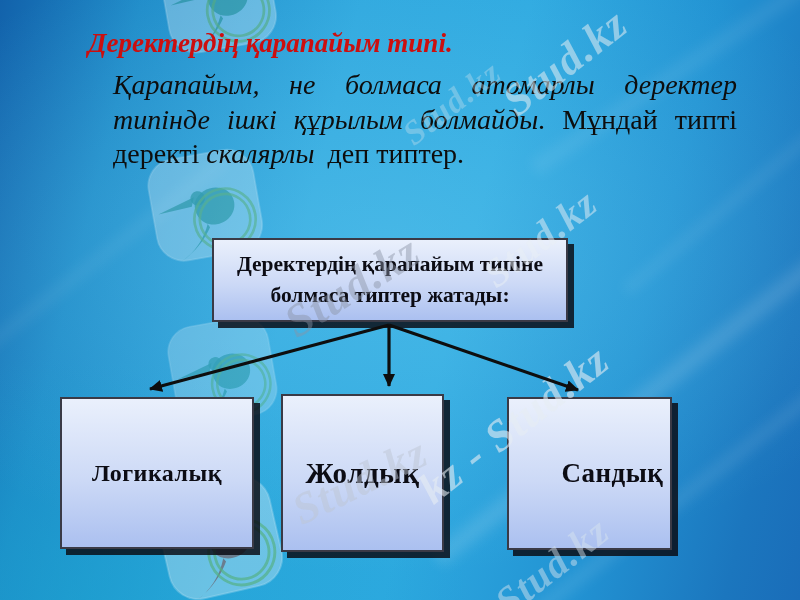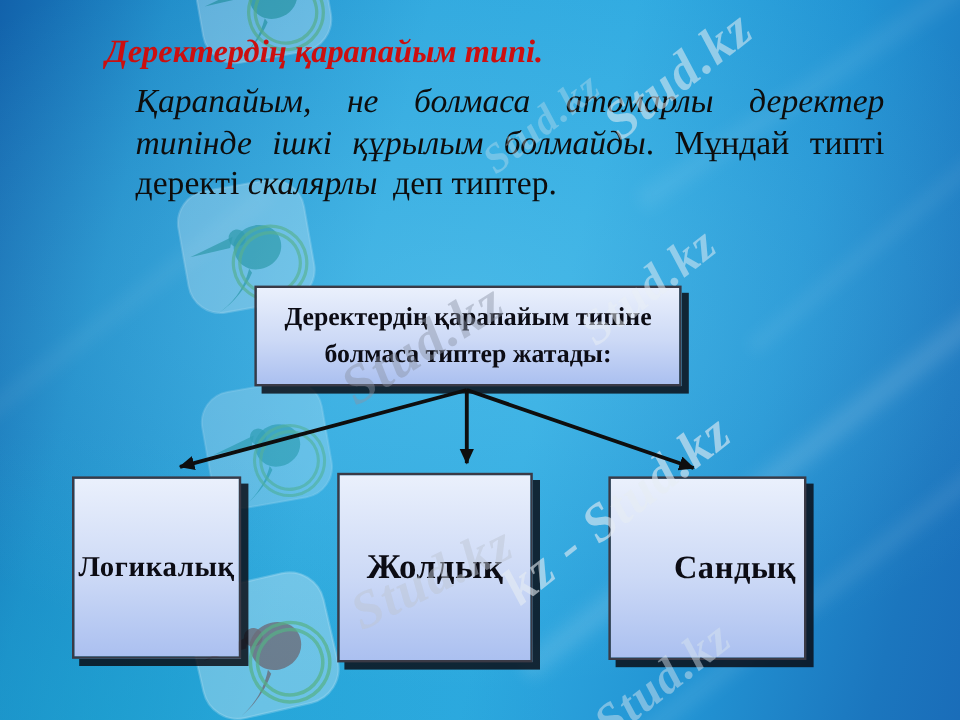--- a/index.html
+++ b/index.html
@@ -54,21 +54,21 @@
   
   .dbox {
     position:absolute; box-sizing:border-box;
     border:2px solid #3a3a46;
     background:linear-gradient(180deg,#eaf0fc 0%,#ccd9f6 55%,#abc0f0 100%);
     box-shadow:6px 6px 0 rgba(8,8,16,0.82);
     display:flex; flex-direction:column; align-items:center; justify-content:center;
     color:#0c0c14; font-weight:700; text-align:center;
   }
   .rootbox { left:212px; top:238px; width:356px; height:84px; font-size:21.5px; line-height:31px; }
-  .childbox-1 { left:60px;  top:397px; width:141px; height:152px; font-size:24px; letter-spacing:0.5px; }
+  .childbox-1 { left:60px;  top:397px; width:194px; height:152px; font-size:24px; letter-spacing:0.5px; }
   .childbox-2 { left:281px; top:394px; width:163px; height:158px; font-size:29px; letter-spacing:0.5px; }
   .childbox-3 { left:507px; top:397px; width:165px; height:153px; font-size:27px; letter-spacing:0.5px;padding-left:46px; }
   
   .wm {
     position:absolute; pointer-events:none; white-space:nowrap;
     font-weight:700; font-style:italic; letter-spacing:1.5px;
     transform:translate(-50%,-50%) rotate(-38deg);
   }
   .wm.rb { transform:translate(-50%,-50%) rotate(-26deg); }
   .wm.rc { transform:translate(-50%,-50%) rotate(-32deg); }

